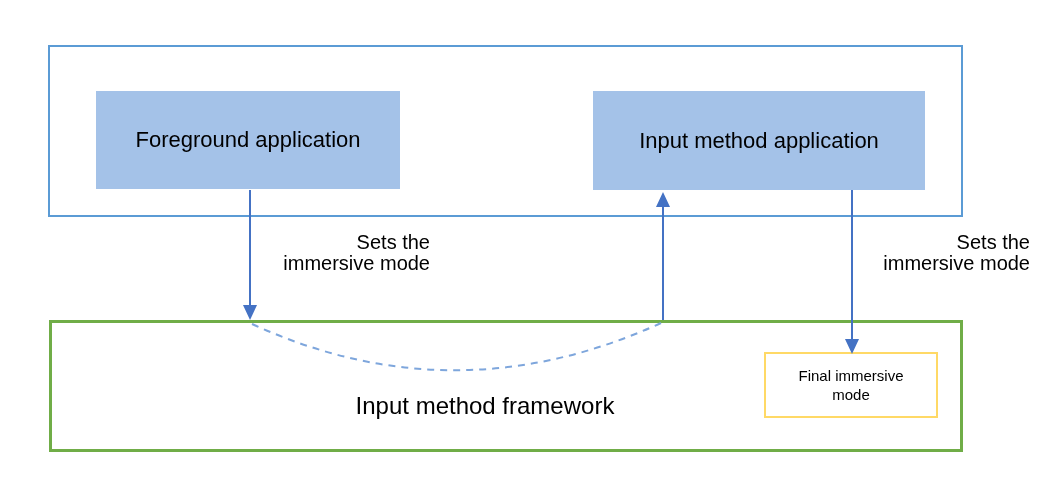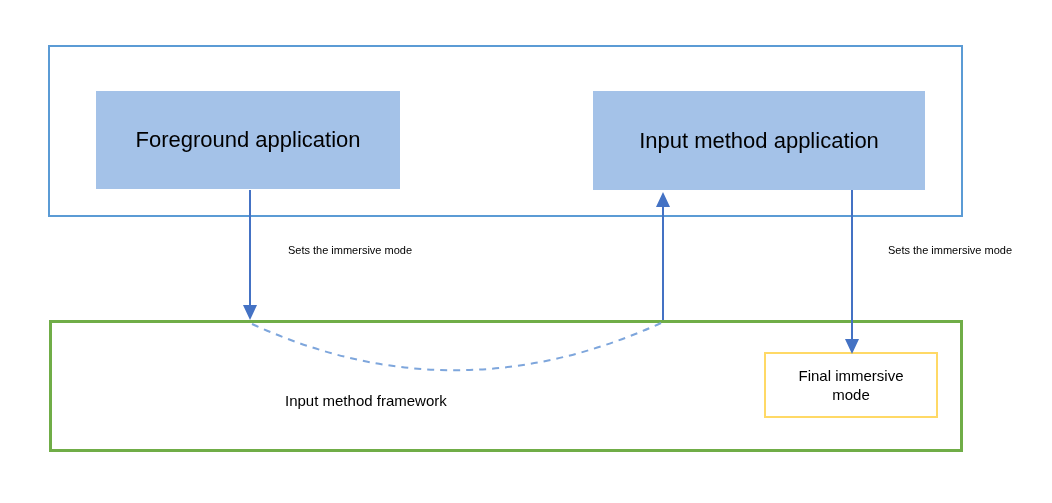--- a/index.html
+++ b/index.html
@@ -52,21 +52,22 @@
     position: absolute;
     left: 49px; top: 320px;
     width: 914px; height: 132px;
     border: 3px solid var(--framework-border);
     background: #ffffff;
   }
   .framework-label {
     position: absolute;
     left: 285px; top: 392px;
     width: 400px;
-    font-size: 15px;
+    text-align: center;
+    font-size: 24px;
     color: var(--text);
   }
   .final-mode-node {
     position: absolute;
     left: 764px; top: 352px;
     width: 174px; height: 66px;
     border: 2px solid var(--final-mode-border);
     background: #ffffff;
     display: flex;
     align-items: center;
@@ -74,23 +75,23 @@
     text-align: center;
     font-size: 15px;
     line-height: 19px;
   }
   .final-mode-node .label-inner {
     display: inline-block;
     max-width: 130px;
   }
   .edge-label {
     position: absolute;
-    top: 240px;
-    text-align: center;
-    font-size: 11px;
+    top: 232px;
+    text-align: right;
+    font-size: 20px;
     line-height: 21px;
     color: var(--text);
   }
   .edge-label-set-left  { left: 270px; width: 160px; }
   .edge-label-notify    { left: 485px; width: 150px; }
   .edge-label-set-right { left: 870px; width: 160px; }
   .edges-svg {
     position: absolute;
     left: 0; top: 0;
     width: 1052px; height: 503px;

